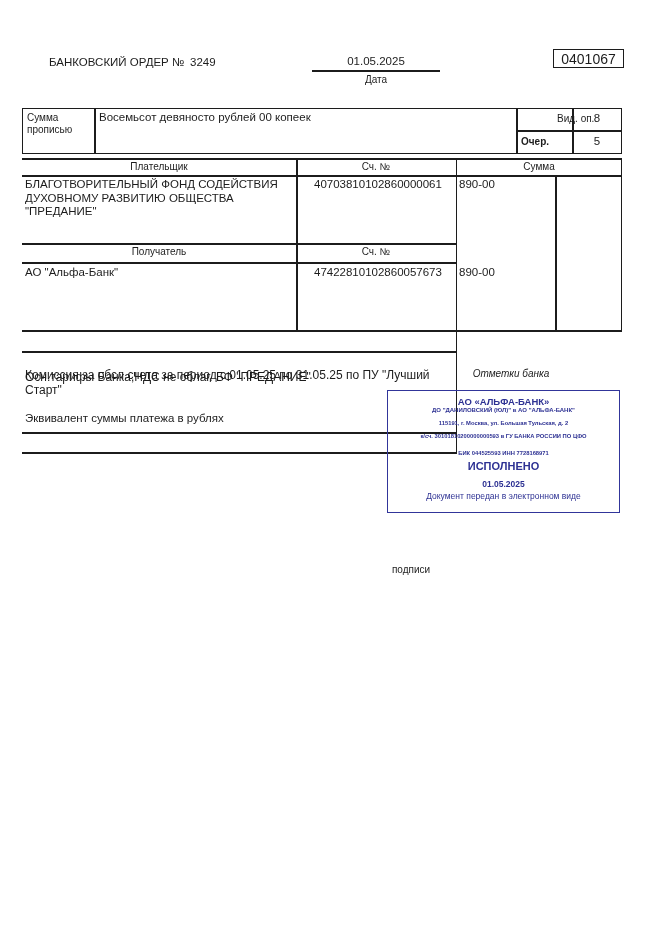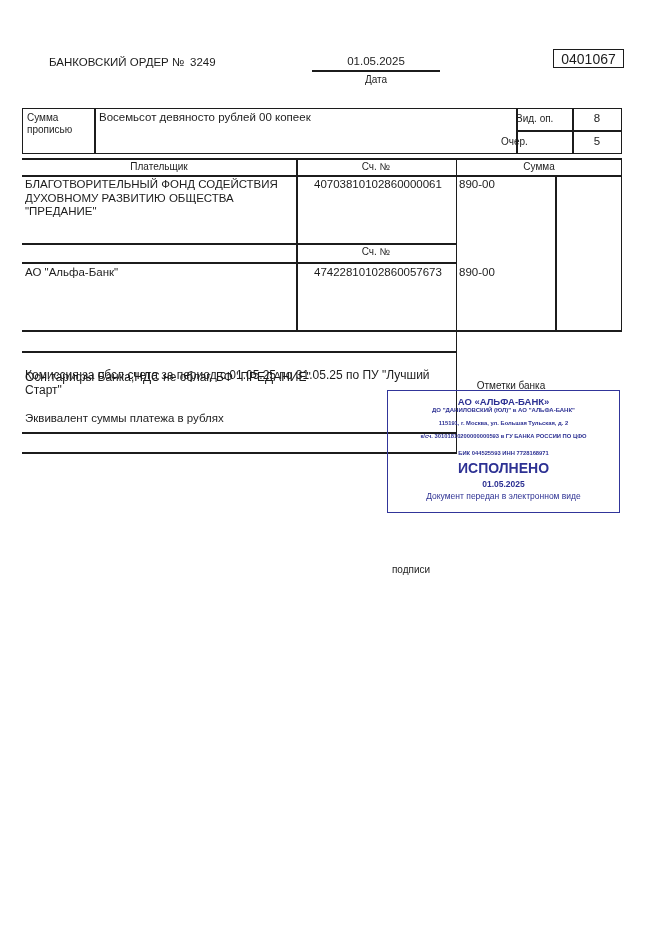--- a/index.html
+++ b/index.html
@@ -43,23 +43,23 @@
 
   <div class="abs" style="left:22px;top:108px;width:600px;height:46px;border:1.5px solid #1c1c1c;box-sizing:border-box;"></div>
   <div class="line" style="left:94px;top:108px;width:1.5px;height:46px;"></div>
   <div class="line" style="left:516px;top:108px;width:1.5px;height:46px;"></div>
   <div class="line" style="left:572px;top:108px;width:1.5px;height:46px;"></div>
   <div class="line" style="left:516px;top:130px;width:106px;height:1.5px;"></div>
 
   <div class="abs t10" style="left:27px;top:112px;width:62px;">Сумма прописью</div>
   <div class="abs t11" style="left:99px;top:111px;width:410px;">Восемьсот девяносто рублей 00 копеек</div>
 
-  <div class="abs t10" style="left:504px;top:113px;padding-left:12px;">Вид. оп.</div>
+  <div class="abs t10" style="left:545px;top:113px;padding-left:12px;">Вид. оп.</div>
   <div class="abs t11 ctr" style="left:572px;top:112px;width:50px;">8</div>
-  <div class="abs t10" style="left:501px;top:136px;">Очер.</div>
+  <div class="abs t10" style="left:521px;top:136px;font-weight:bold;">Очер.</div>
   <div class="abs t11 ctr" style="left:572px;top:135px;width:50px;">5</div>
 
   <div class="line" style="left:22px;top:158px;width:600px;height:1.5px;"></div>
   <div class="line" style="left:22px;top:175px;width:600px;height:2px;"></div>
   <div class="line" style="left:22px;top:243px;width:435px;height:2px;"></div>
   <div class="line" style="left:22px;top:262px;width:435px;height:1.5px;"></div>
   <div class="line" style="left:22px;top:330px;width:600px;height:2px;"></div>
   <div class="line" style="left:22px;top:351px;width:435px;height:2px;"></div>
   <div class="line" style="left:22px;top:432px;width:435px;height:1.5px;"></div>
   <div class="line" style="left:22px;top:452px;width:435px;height:1.5px;"></div>
@@ -70,39 +70,40 @@
   <div class="line" style="left:620.5px;top:158px;width:1.5px;height:172px;"></div>
 
   <div class="abs t10 ctr" style="left:22px;top:161px;width:274px;">Плательщик</div>
   <div class="abs t10 ctr" style="left:296px;top:161px;width:160px;">Сч. №</div>
   <div class="abs t10 ctr" style="left:456px;top:161px;width:166px;">Сумма</div>
 
   <div class="abs t11" style="left:25px;top:178px;width:280px;">БЛАГОТВОРИТЕЛЬНЫЙ ФОНД СОДЕЙСТВИЯ ДУХОВНОМУ РАЗВИТИЮ ОБЩЕСТВА "ПРЕДАНИЕ"</div>
   <div class="abs t11" style="left:314px;top:178px;">40703810102860000061</div>
   <div class="abs t11" style="left:459px;top:178px;">890-00</div>
 
+  <div class="abs t10 ctr" style="left:22px;top:246px;width:274px;">Получатель</div>
   <div class="abs t10 ctr" style="left:296px;top:246px;width:160px;">Сч. №</div>
 
   <div class="abs t11" style="left:25px;top:266px;width:280px;">АО "Альфа-Банк"</div>
   <div class="abs t11" style="left:314px;top:266px;">47422810102860057673</div>
   <div class="abs t11" style="left:459px;top:266px;">890-00</div>
 
   <div class="abs t12" style="left:25px;top:368px;width:430px;">Комиссия за обсл.счета за период с 01.05.25 по 31.05.25 по ПУ "Лучший Старт"</div>
   <div class="abs t12" style="left:25px;top:370px;width:430px;">Осн.тарифы Банка,НДС не облаг. БФ "ПРЕДАНИЕ"</div>
 
-  <div class="abs t10 ctr" style="left:456px;top:380px;width:110px;">Отметки банка</div>
+  <div class="abs t10 ctr" style="left:456px;top:368px;width:110px;font-style:italic;">Отметки банка</div>
 
   <div class="abs t11" style="left:25px;top:412px;">Эквивалент суммы платежа в рублях</div>
 
   <div class="stamp" style="left:387px;top:390px;width:233px;height:123px;box-sizing:border-box;">
     <div style="top:5px;font-size:9.5px;font-weight:bold;">АО «АЛЬФА-БАНК»</div>
     <div style="top:16px;font-size:6px;font-weight:600;">ДО "ДАНИЛОВСКИЙ (ЮЛ)" в АО "АЛЬФА-БАНК"</div>
     <div style="top:28.5px;font-size:5.8px;font-weight:600;">115191, г. Москва, ул. Большая Тульская, д. 2</div>
     <div style="top:42px;font-size:5.8px;font-weight:600;">к/сч. 30101810200000000593 в ГУ БАНКА РОССИИ ПО ЦФО</div>
     <div style="top:59px;font-size:5.8px;font-weight:600;">БИК 044525593 ИНН 7728168971</div>
-    <div style="top:69px;font-size:14px;font-weight:bold;">ИСПОЛНЕНО</div>
+    <div style="top:69px;font-size:11px;font-weight:bold;">ИСПОЛНЕНО</div>
     <div style="top:88px;font-size:8.5px;font-weight:600;">01.05.2025</div>
     <div style="top:100px;font-size:8.5px;">Документ передан в электронном виде</div>
   </div>
 
   <div class="abs t10 ctr" style="left:351px;top:564px;width:120px;">подписи</div>
 
 </div>
 
 </body></html>

